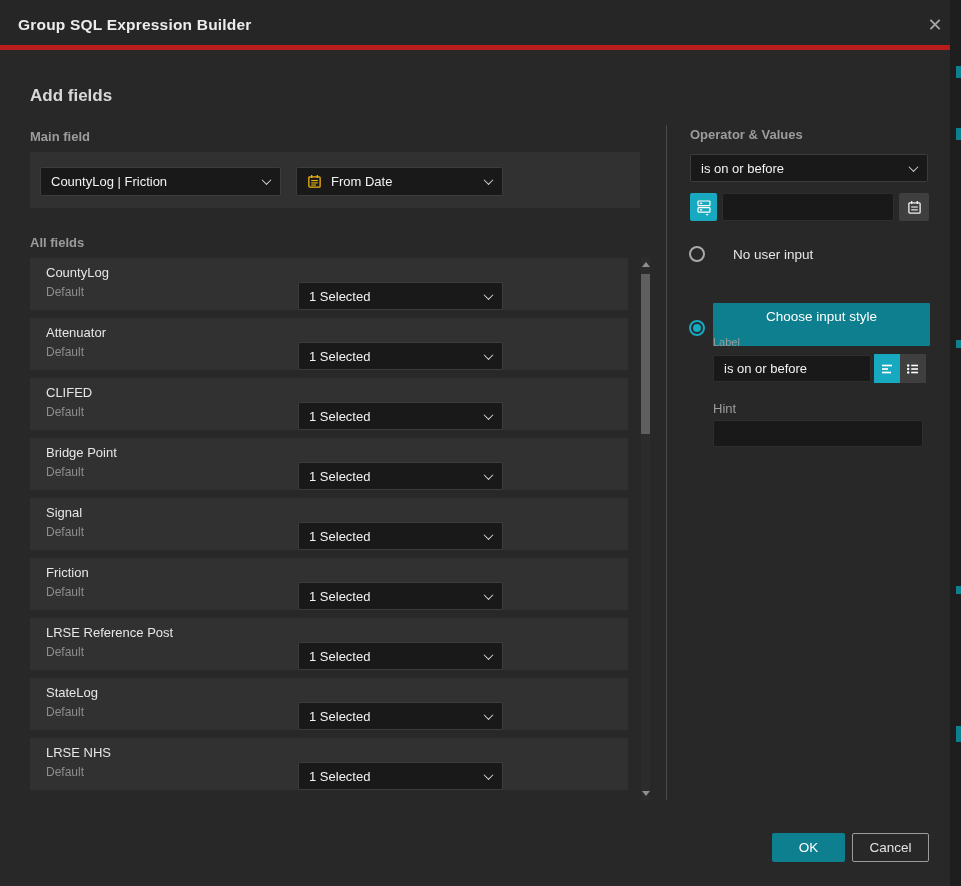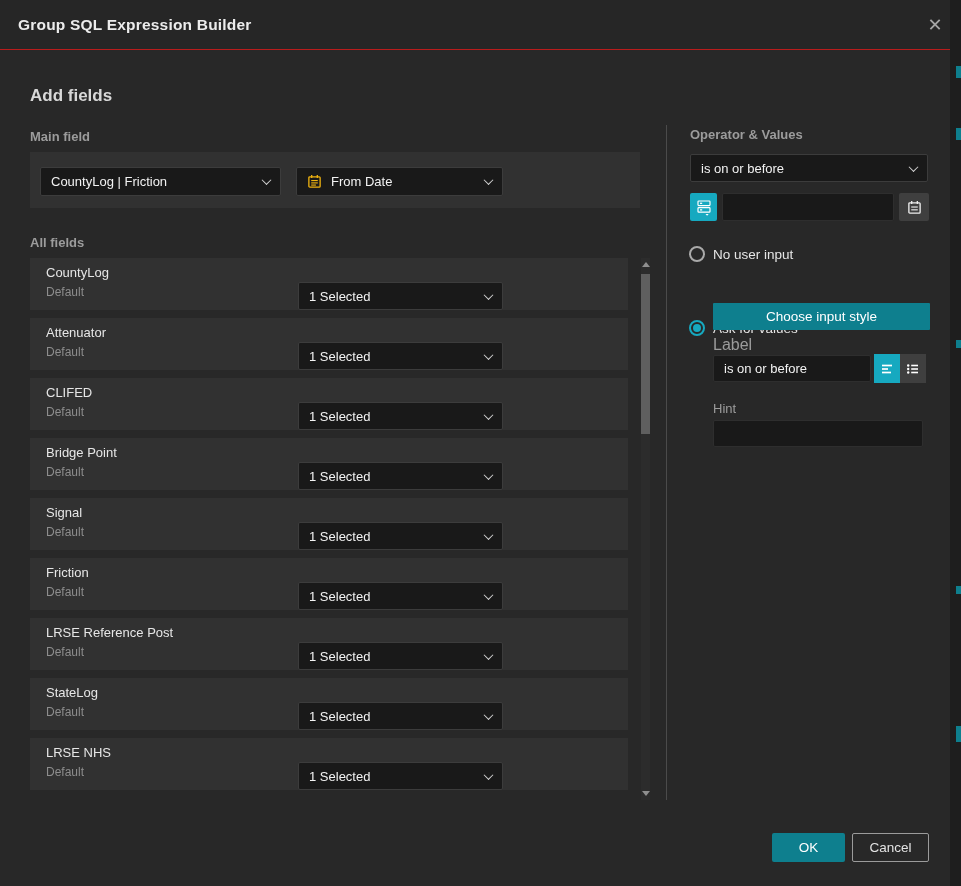--- a/index.html
+++ b/index.html
@@ -12,21 +12,21 @@
   body{
     width:961px;height:886px;
     background:#282828;
     font-family:"Liberation Sans", sans-serif;
     color:#e6e6e6;
     overflow:hidden;
   }
   #screen{position:relative;width:961px;height:886px;background:#282828;overflow:hidden;}
 
   
-  #titlebar{position:absolute;left:0;top:0;width:950px;height:50px;background:#262626;border-bottom:1px solid #b91c1c;}
+  #titlebar{position:absolute;left:0;top:0;width:950px;height:50px;background:#262626;border-bottom:5px solid #b91c1c;}
   #title{position:absolute;left:18px;top:0;line-height:50px;font-size:15.5px;font-weight:700;color:#ececec;letter-spacing:.2px;}
   #close{position:absolute;left:922px;top:12px;width:26px;height:26px;text-align:center;line-height:26px;font-size:18px;color:#a6a6a6;cursor:pointer;}
 
   
   #h-add{position:absolute;left:30px;top:86px;font-size:17px;font-weight:700;color:#d8d8d8;}
   #l-main{position:absolute;left:30px;top:129px;font-size:13px;font-weight:700;color:#9c9c9c;}
   #mf-box{position:absolute;left:30px;top:152px;width:610px;height:56px;background:#313131;}
   .dd{
     background:#191919;border:1px solid #3c3c3c;border-radius:2px;
     display:flex;align-items:center;color:#f2f2f2;font-size:13px;
@@ -55,29 +55,29 @@
   #vdiv{position:absolute;left:666px;top:125px;width:1px;height:675px;background:#4b4b4b;}
 
   
   #h-op{position:absolute;left:690px;top:127px;font-size:13px;font-weight:700;color:#9c9c9c;}
   #op-select{position:absolute;left:690px;top:154px;width:238px;height:28px;}
   .tinput{background:#191919;border:1px solid #2e2e2e;border-radius:2px;color:#f2f2f2;font-size:13px;display:flex;align-items:center;padding:0 10px;}
   #val-type-btn{position:absolute;left:690px;top:193px;width:27px;height:28px;background:var(--accent-bright,#16a9c0);display:flex;align-items:center;justify-content:center;cursor:pointer;border-radius:2px;}
   #val-input{position:absolute;left:722px;top:193px;width:172px;height:28px;cursor:text;}
   #val-cal-btn{position:absolute;left:899px;top:193px;width:30px;height:28px;background:#3f3f3f;display:flex;align-items:center;justify-content:center;cursor:pointer;border-radius:2px;}
 
-  .radio-row{position:absolute;left:689px;display:flex;align-items:center;gap:8px;cursor:pointer;}
+  .radio-row{position:absolute;left:689px;display:flex;align-items:center;gap:28px;cursor:pointer;}
   .radio{width:16px;height:16px;border-radius:50%;border:2px solid #a9a9a9;flex:none;display:flex;align-items:center;justify-content:center;background:transparent;}
   .radio.sel{border-color:var(--accent-bright,#16a9c0);}
   .radio-dot{display:none;width:8px;height:8px;border-radius:50%;background:var(--accent-bright,#16a9c0);}
   .radio.sel .radio-dot{display:block;}
   .radio-label{font-size:13.5px;color:#e6e6e6;}
 
-  #choose-btn{position:absolute;left:713px;top:303px;width:217px;height:27px;background:var(--accent,#0e7f8e);color:#fff;font-size:13.5px;text-align:center;line-height:27px;cursor:pointer;border-radius:1px;}
-  #l-label{position:absolute;left:713px;top:336px;font-size:16px;color:#9c9c9c;}
+  #choose-btn{position:absolute;left:713px;top:303px;width:217px;height:43px;background:var(--accent,#0e7f8e);color:#fff;font-size:13.5px;text-align:center;line-height:27px;cursor:pointer;border-radius:1px;}
+  #l-label{position:absolute;left:713px;top:336px;font-size:11px;color:#9c9c9c;}
   #label-input{position:absolute;left:713px;top:355px;width:158px;height:27px;cursor:text;}
   #ic-align{position:absolute;left:874px;top:354px;width:26px;height:29px;background:var(--accent-bright,#16a9c0);display:flex;align-items:center;justify-content:center;cursor:pointer;}
   #ic-list{position:absolute;left:900px;top:354px;width:26px;height:29px;background:#3f3f3f;display:flex;align-items:center;justify-content:center;cursor:pointer;}
   #l-hint{position:absolute;left:713px;top:401px;font-size:13px;color:#9c9c9c;}
   #hint-input{position:absolute;left:713px;top:420px;width:210px;height:27px;cursor:text;}
 
   
   #ok-btn{position:absolute;left:772px;top:833px;width:73px;height:29px;background:var(--accent,#0e7f8e);color:#fff;font-size:13.5px;text-align:center;line-height:29px;cursor:pointer;border-radius:2px;}
   #cancel-btn{position:absolute;left:852px;top:833px;width:77px;height:29px;background:transparent;border:1px solid #9b9b9b;color:#e3e3e3;font-size:13.5px;text-align:center;line-height:27px;cursor:pointer;border-radius:2px;}
 

